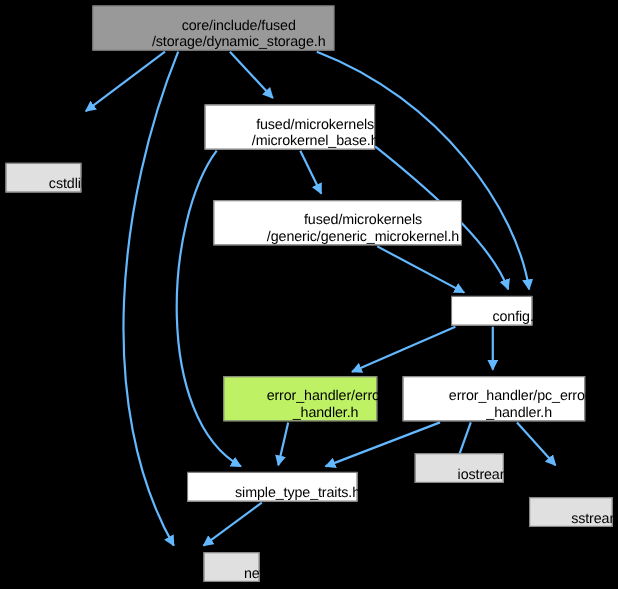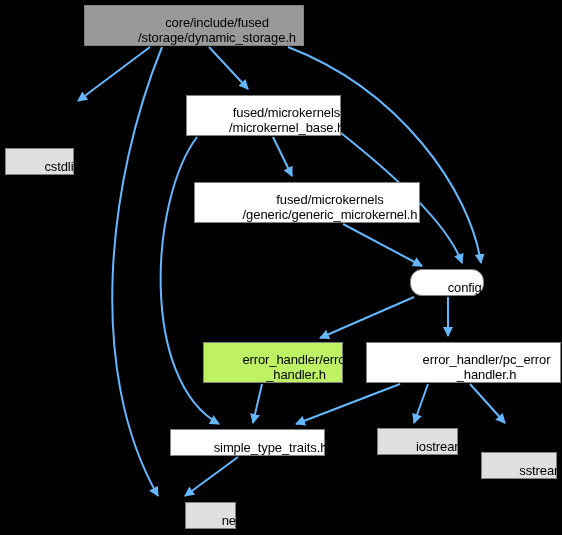--- a/index.html
+++ b/index.html
@@ -72,23 +72,23 @@
       </g>
   </svg>
   <div id="node-layer">
       <div class="node fill-root" style="left: 84px; top: 5px; width: 220px; height: 41px; background: rgb(153, 153, 153);"><span class="node-label">core/include/fused
 /storage/dynamic_storage.h</span></div>
       <div class="node fill-gray" style="left: 5px; top: 100px; width: 69px; height: 27px; background: rgb(224, 224, 224); margin-top: 48px;"><span class="node-label">cstdlib</span></div>
       <div class="node fill-white" style="left: 186px; top: 95px; width: 155px; height: 41px; background: rgb(255, 255, 255);"><span class="node-label">fused/microkernels
 /microkernel_base.h</span></div>
       <div class="node fill-white" style="left: 194px; top: 182px; width: 226px; height: 41px; background: rgb(255, 255, 255);"><span class="node-label">fused/microkernels
 /generic/generic_microkernel.h</span></div>
-      <div class="node fill-white" style="left: 410px; top: 269px; width: 74px; height: 27px; background: rgb(255, 255, 255); border-radius: 12px;"><span class="node-label">config.h</span></div>
+      <div class="node fill-white" style="left: 410px; top: 269px; width: 74px; height: 27px; background: rgb(255, 255, 255);"><span class="node-label">config.h</span></div>
       <div class="node fill-white" style="left: 203px; top: 342px; width: 140px; height: 41px; background: #bef264;"><span class="node-label">error_handler/error
 _handler.h</span></div>
-      <div class="node fill-white" style="left: 366px; top: 342px; width: 195px; height: 41px; background: rgb(255, 255, 255);"><span class="node-label">error_handler/pc_error
+      <div class="node fill-white" style="left: 366px; top: 342px; width: 166px; height: 41px; background: rgb(255, 255, 255);"><span class="node-label">error_handler/pc_error
 _handler.h</span></div>
       <div class="node fill-white" style="left: 170px; top: 429px; width: 155px; height: 27px; background: rgb(255, 255, 255);"><span class="node-label">simple_type_traits.h</span></div>
-      <div class="node fill-gray" style="left: 377px; top: 428px; width: 81px; height: 27px; background: rgb(224, 224, 224);"><span class="node-label">iostream</span></div>
+      <div class="node fill-gray" style="left: 377px; top: 412px; width: 81px; height: 27px; background: rgb(224, 224, 224);"><span class="node-label">iostream</span></div>
       <div class="node fill-gray" style="left: 481px; top: 452px; width: 76px; height: 27px; background: rgb(224, 224, 224);"><span class="node-label">sstream</span></div>
       <div class="node fill-gray" style="left: 141px; top: 502px; width: 51px; height: 27px; background: rgb(224, 224, 224); margin-left: 44px;"><span class="node-label">new</span></div>
     </div>
 </div>
 
 </body></html>

